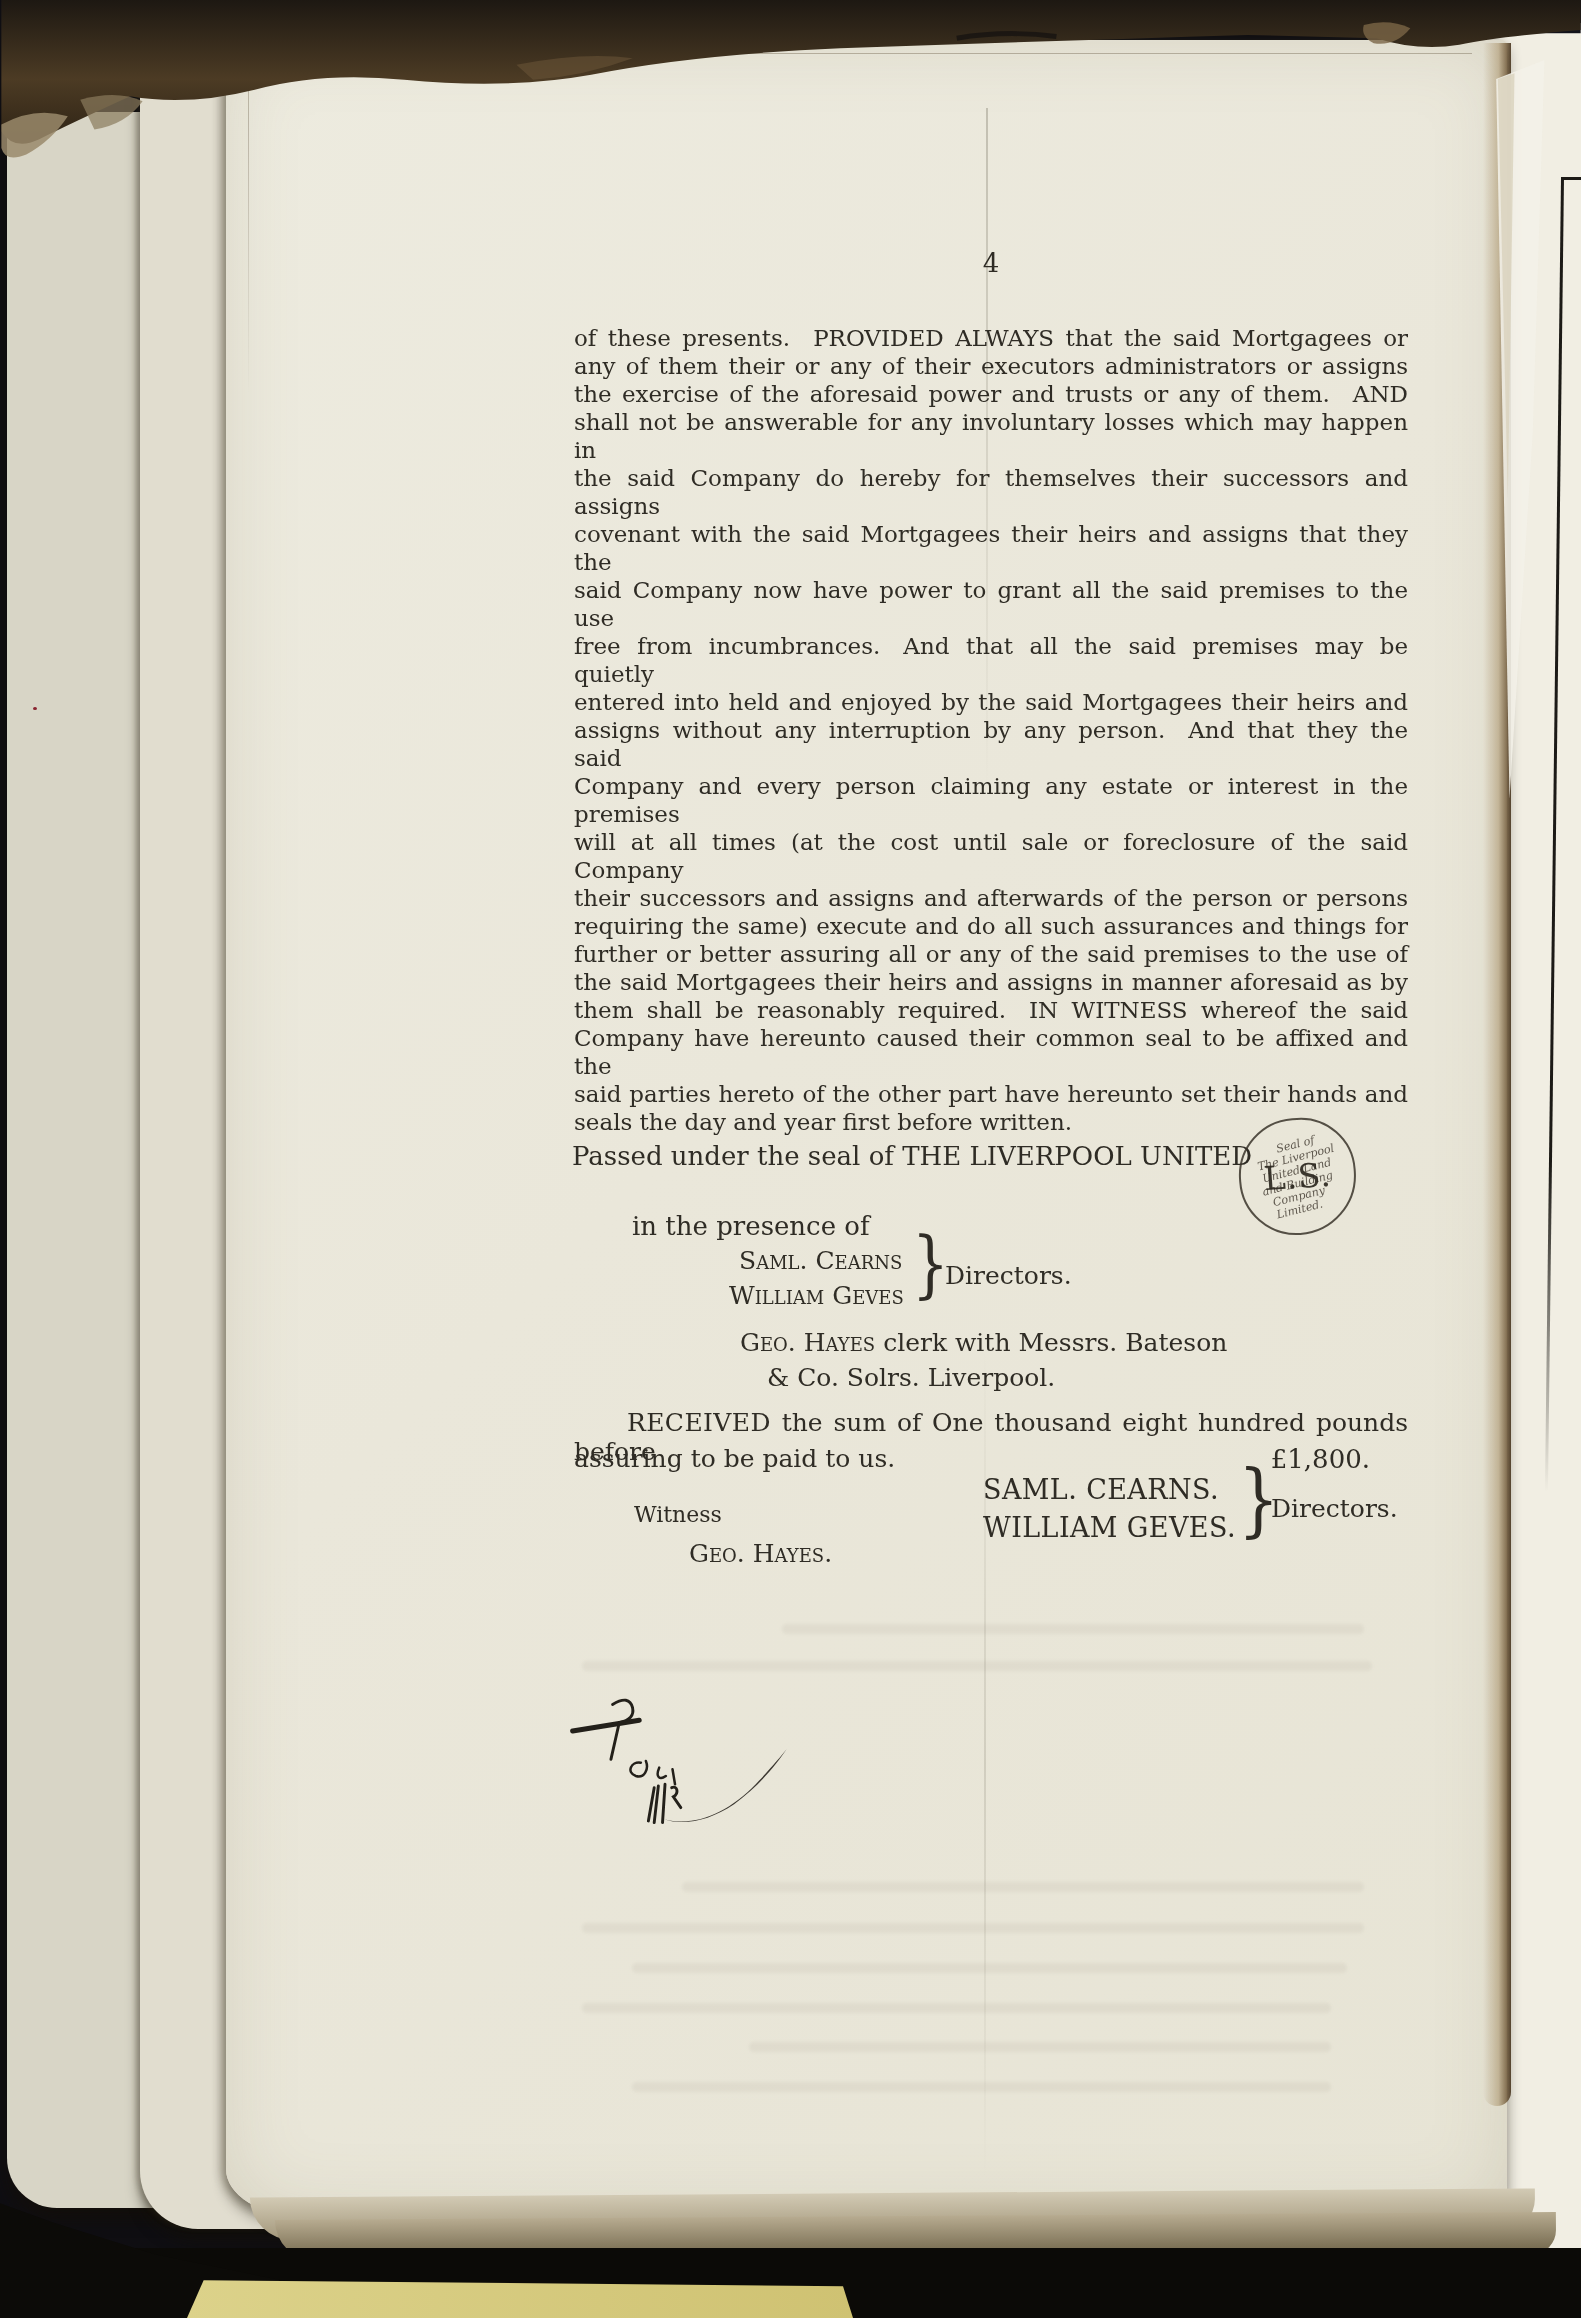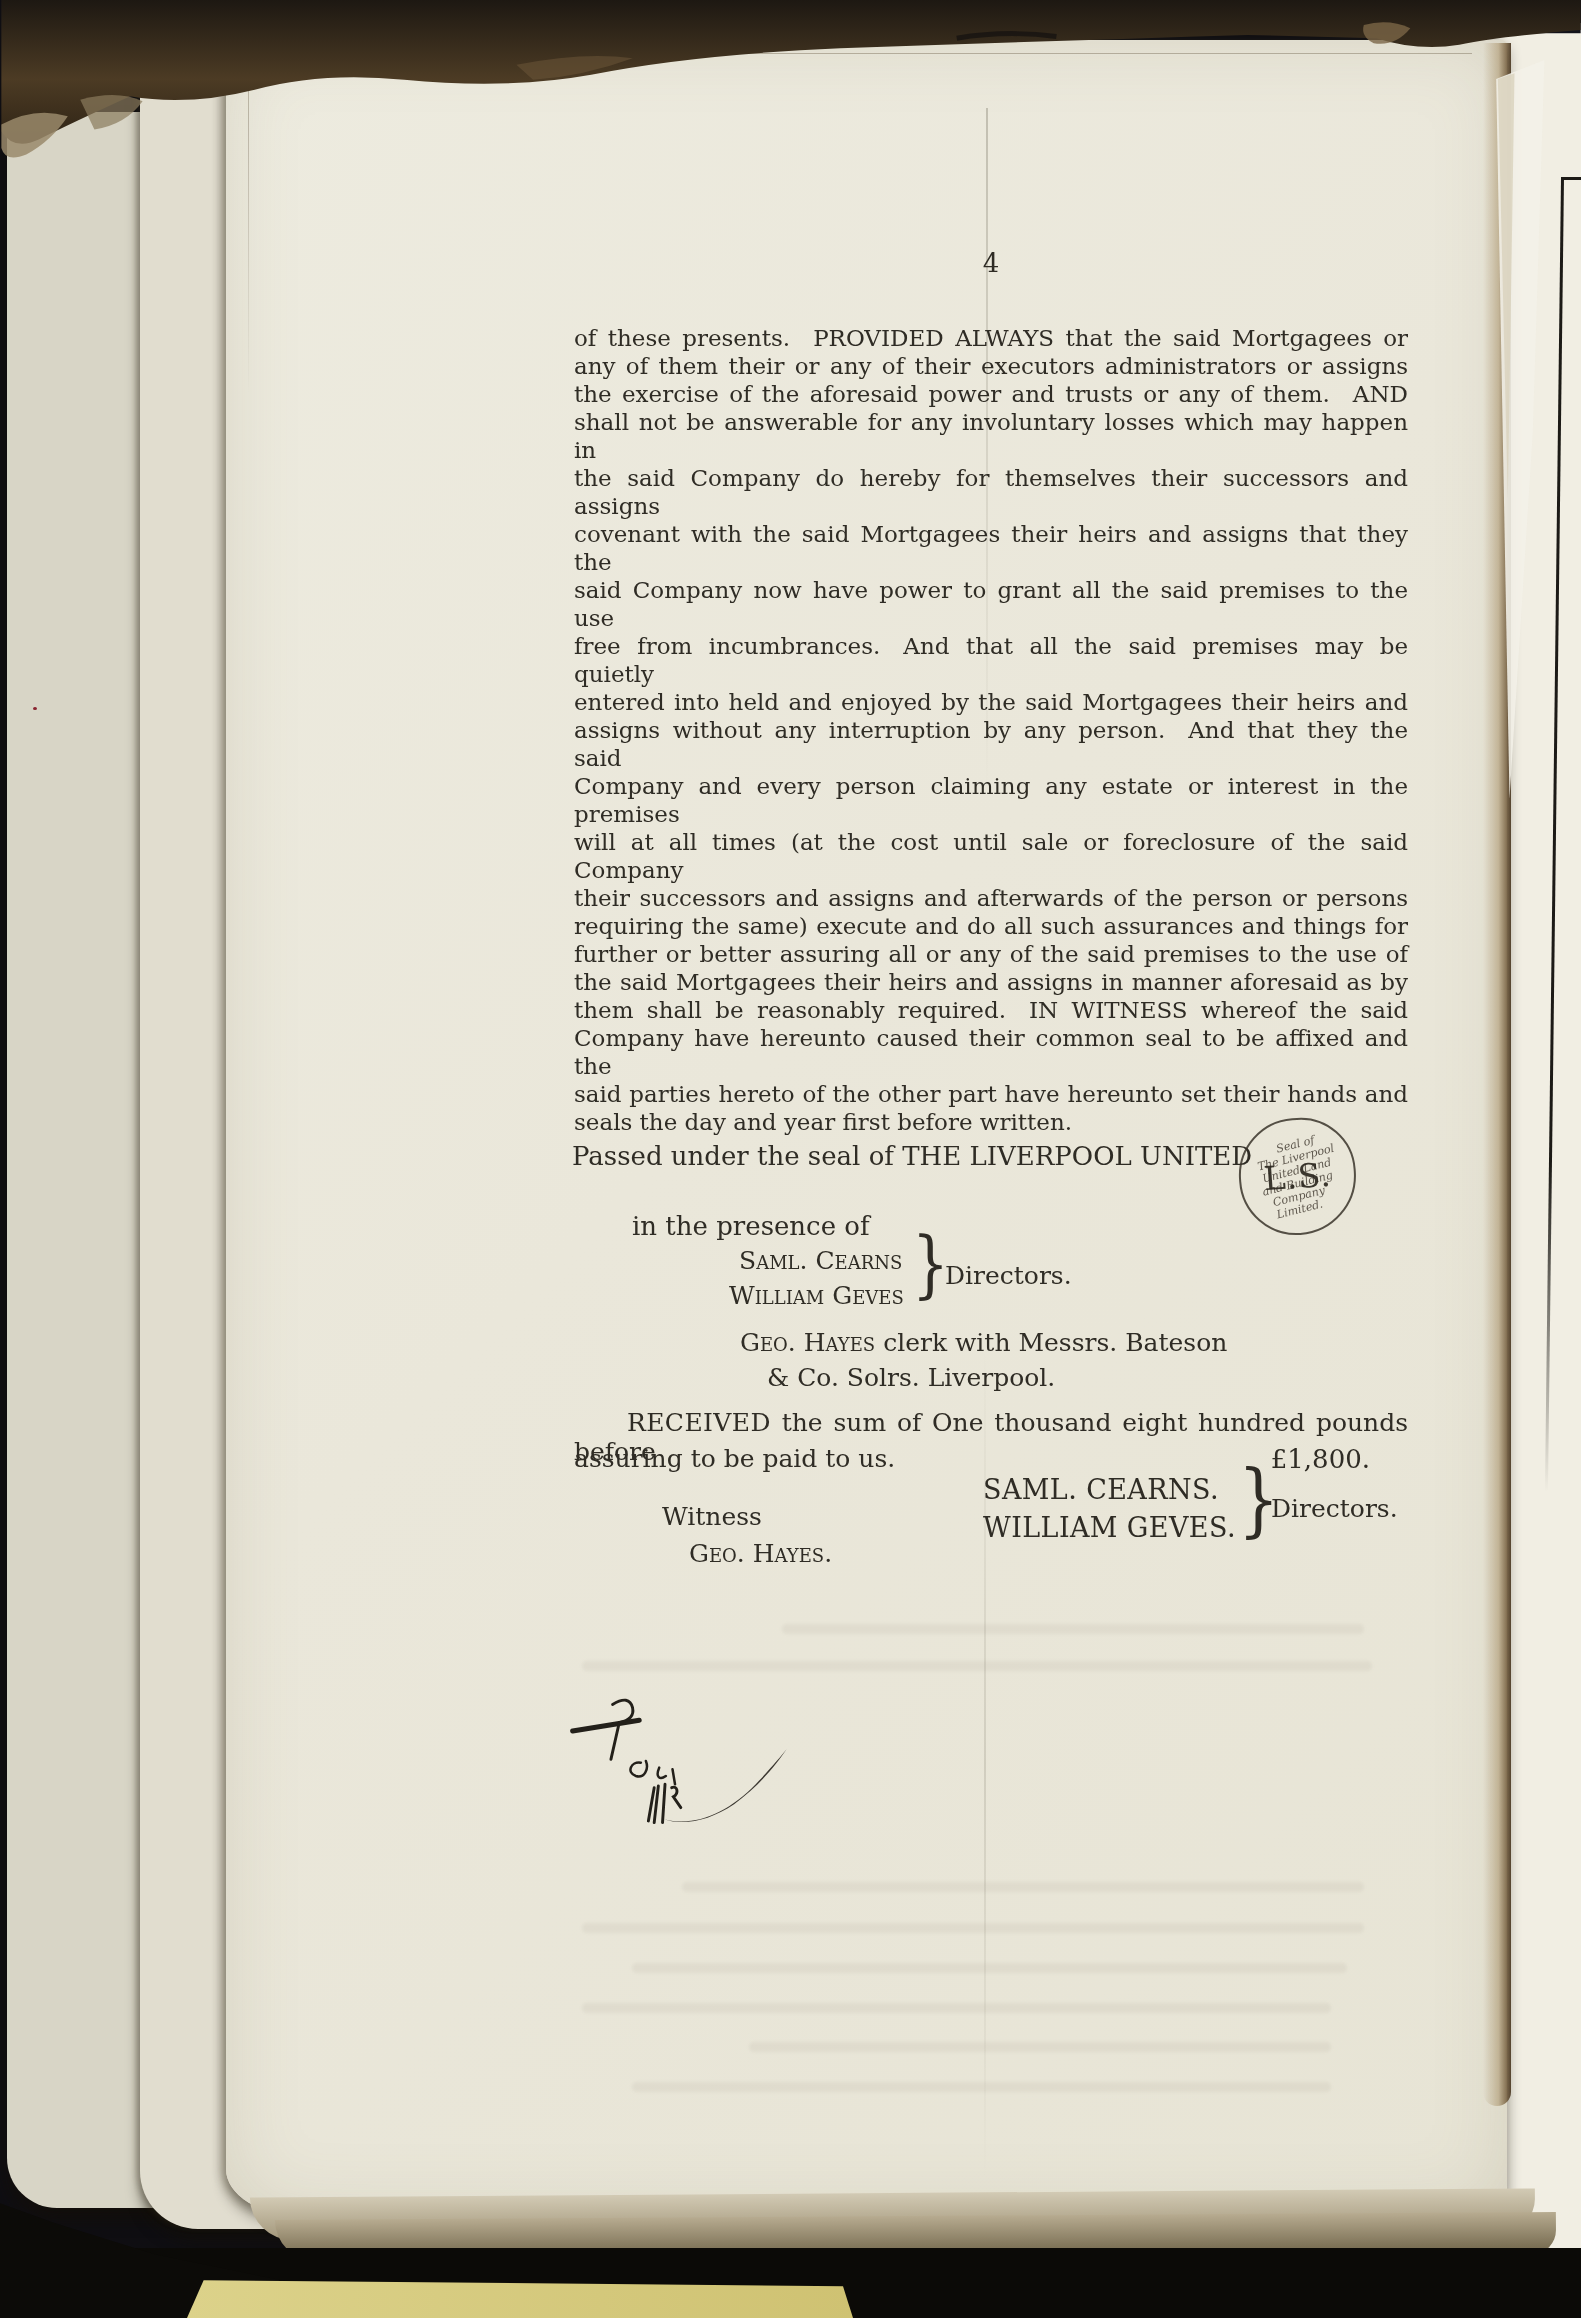--- a/index.html
+++ b/index.html
@@ -178,21 +178,21 @@
     <div class="recLine2">
       <span>assuring to be paid to us.</span>
       <span class="amt">£1,800.</span>
     </div>
 
     <div class="abs caps" style="left:983px;top:1474px;font-size:27px;">SAML. CEARNS.</div>
     <div class="abs caps" style="left:983px;top:1512px;font-size:27px;">WILLIAM GEVES.</div>
     <div class="brace" style="left:1238px;top:1461px;font-size:65px;">}</div>
     <div class="abs" style="left:1271px;top:1494px;font-size:25px;">Directors.</div>
 
-    <div class="abs" style="left:662px;top:1502px;font-size:25px;">Witness</div>
+    <div class="abs" style="left:634px;top:1502px;font-size:22px;">Witness</div>
     <div class="abs sc" style="left:689px;top:1539px;font-size:25px;">Geo. Hayes.</div>
   </div>
 
   <div class="seal">
     <div class="script">Seal of</div>
     <div class="script">The Liverpool</div>
     <div class="script">United Land</div>
     <div class="script">and Building</div>
     <div class="script">Company</div>
     <div class="script">Limited.</div>

